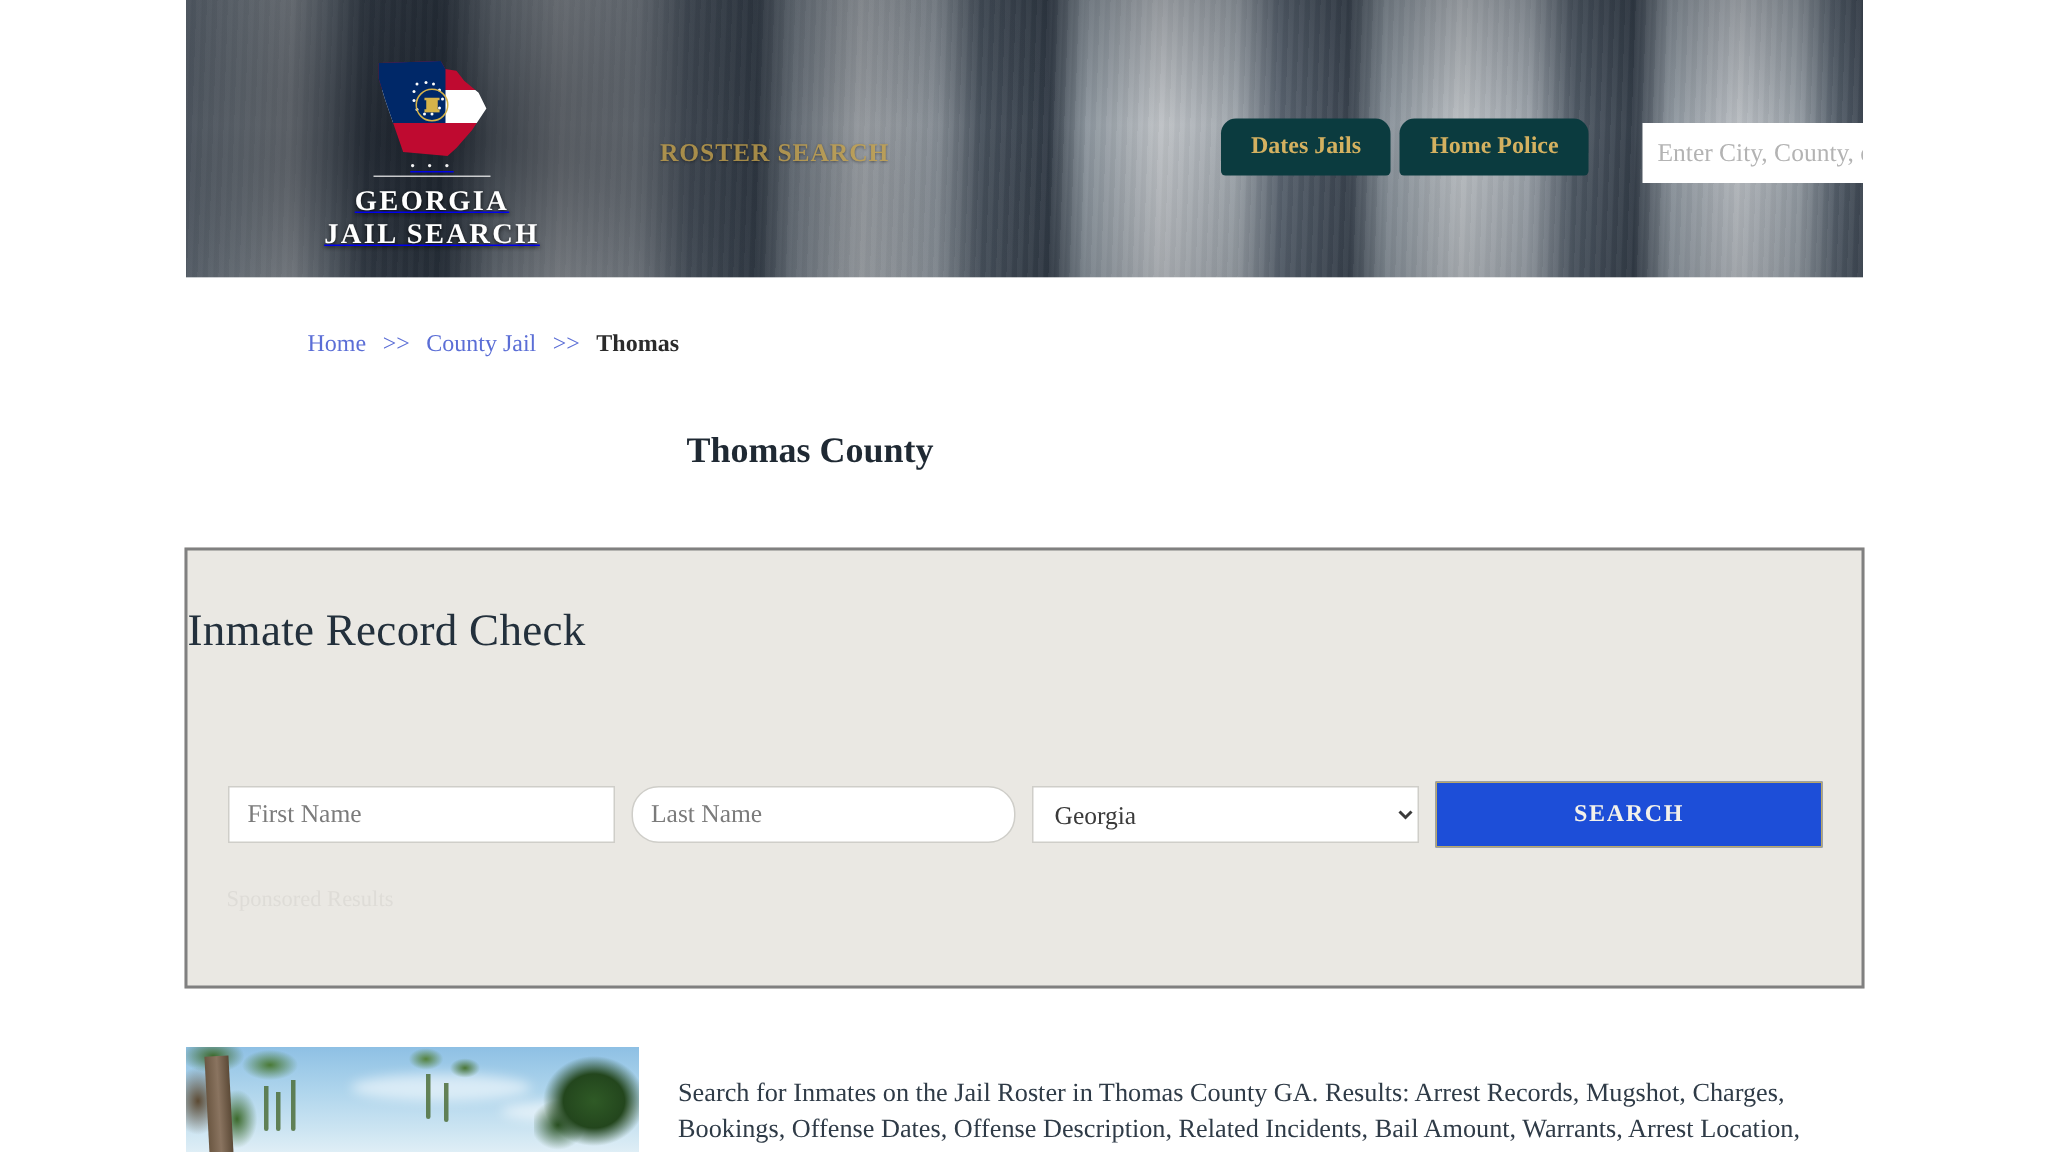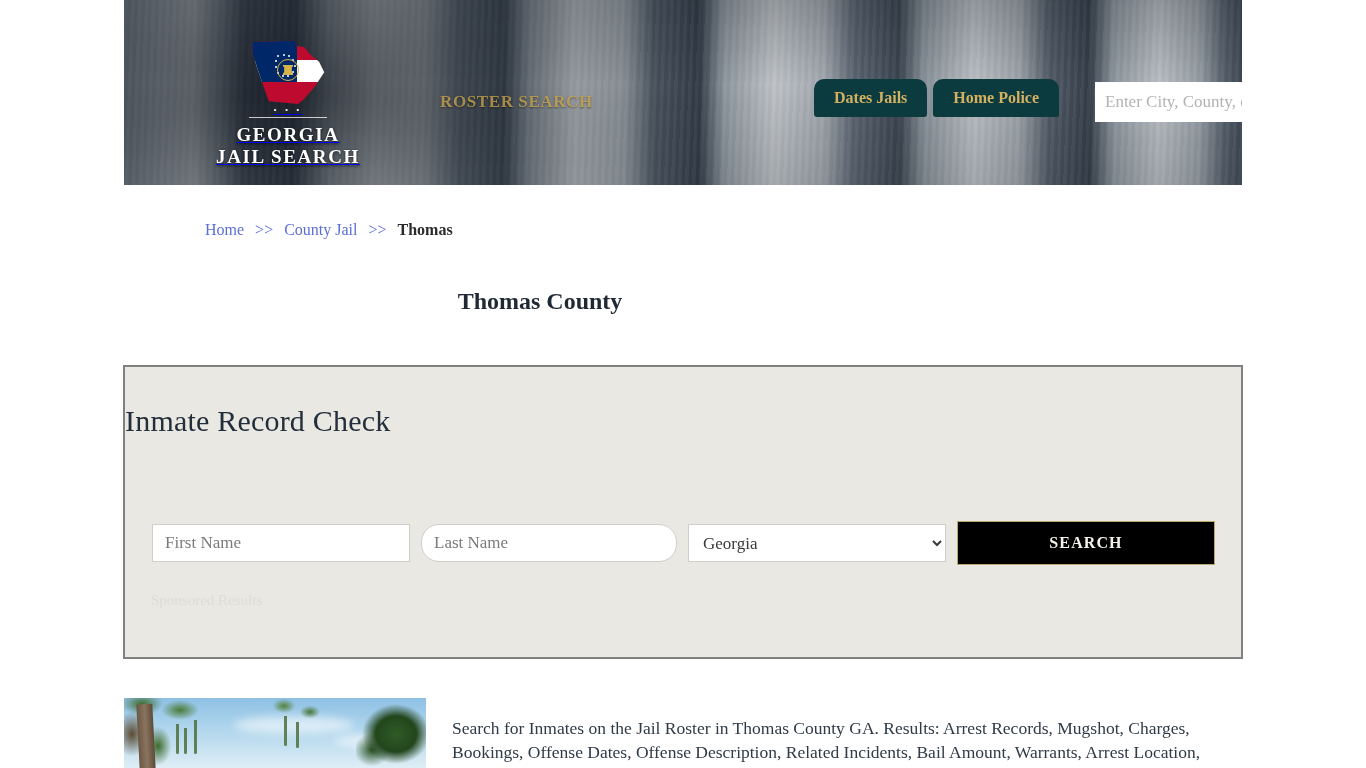--- a/index.html
+++ b/index.html
@@ -226,21 +226,21 @@
     border:1px solid #cfcec9;
     background:#ffffff;
     padding:0 10px;
     font-family:"Liberation Serif","DejaVu Serif",serif;
     font-size:17px;
     color:#3a3a3a;
     outline:none;
   }
   .f-search-btn{
     width:258px; height:44px;
-    background:#000000;
+    background:#1d4ed8;
     border:1px solid #b9a86a;
     color:#f3f1ea;
     font-family:"Liberation Serif","DejaVu Serif",serif;
     font-size:16px;
     font-weight:700;
     letter-spacing:1.1px;
     cursor:pointer;
   }
   .sponsored{
     position:absolute; left:151px; top:592px;

